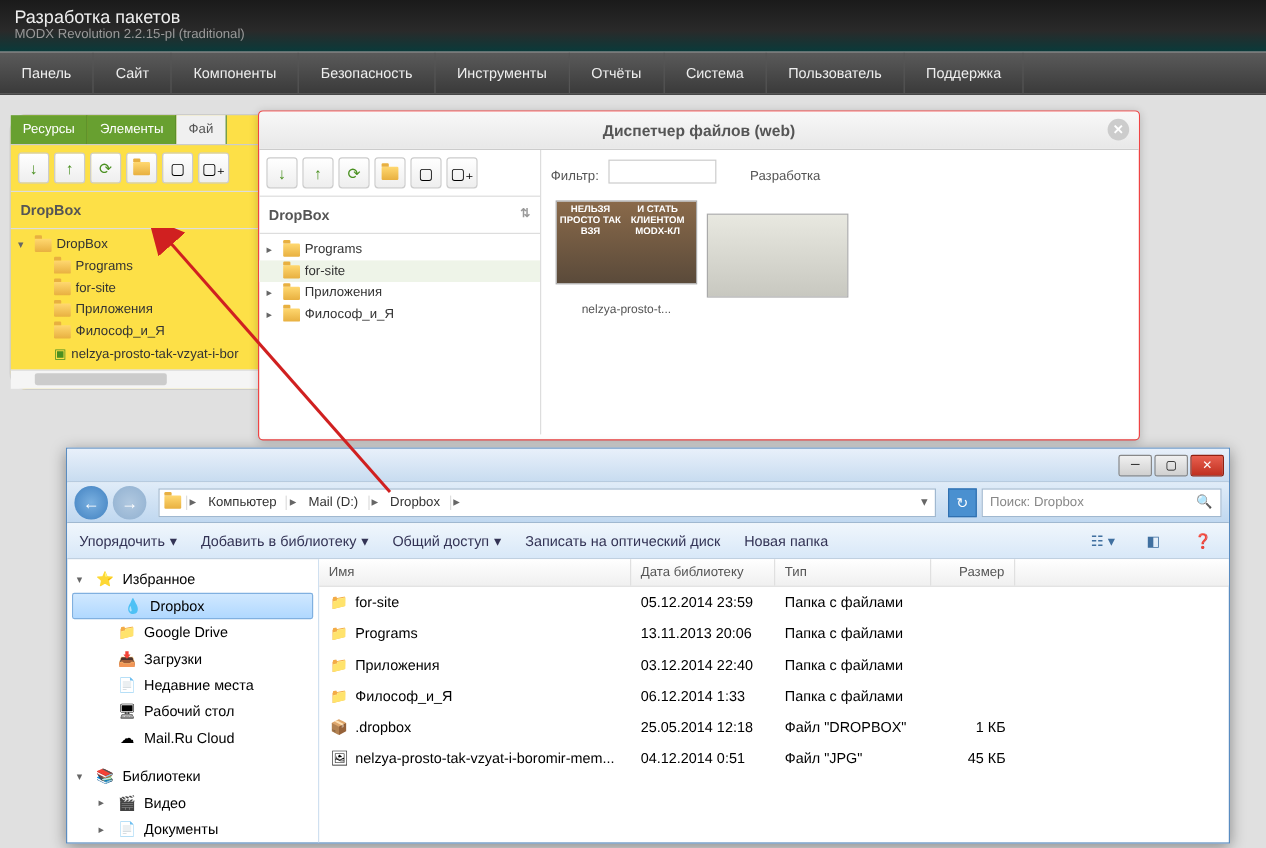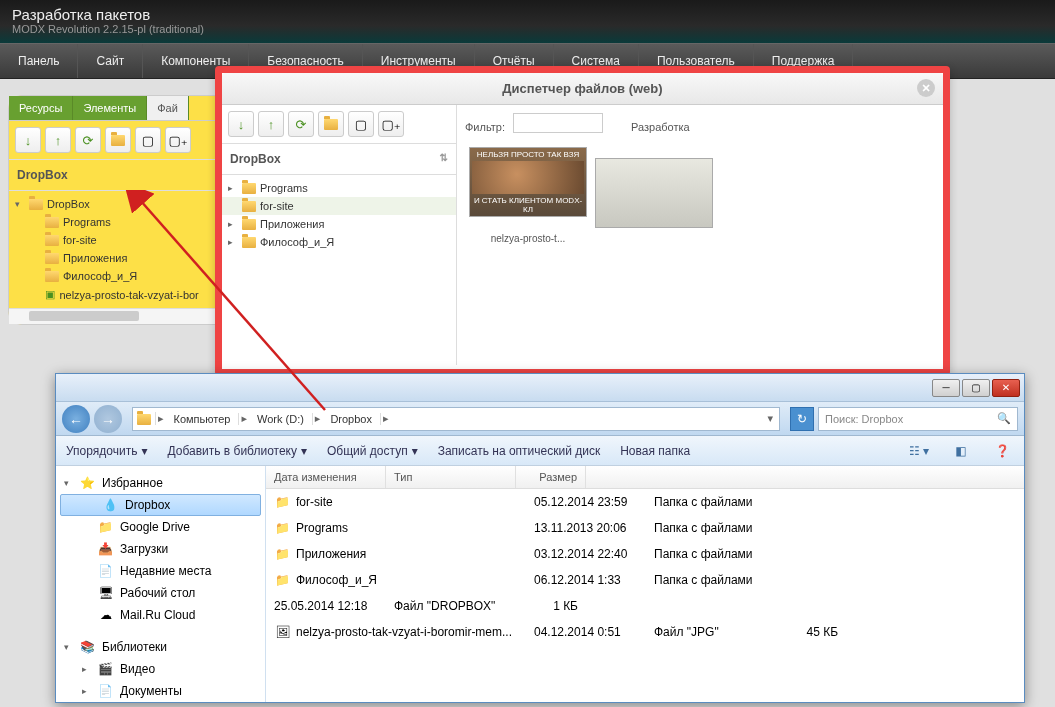--- a/index.html
+++ b/index.html
@@ -21,30 +21,30 @@
 .tbtn{width:26px;height:26px;border:1px solid #ccc;border-radius:3px;background:linear-gradient(#fff,#eee);display:flex;align-items:center;justify-content:center;cursor:pointer;font-size:13px}
 .section-head{padding:8px;font-size:12px;font-weight:bold;color:#555;border-bottom:1px solid #ddd;position:relative}
 .tree{padding:4px 0;font-size:11px}
 .tree-item{padding:3px 6px;display:flex;align-items:center;gap:4px;cursor:pointer}
 .tree-item .arrow{width:10px;color:#666;font-size:9px}
 .tree-item .txt{color:#333;white-space:nowrap;overflow:hidden;text-overflow:ellipsis}
 .scroll-x{height:16px;border-top:1px solid #ddd;background:#f5f5f5;position:relative}
 .scroll-thumb{position:absolute;left:20px;top:2px;width:110px;height:10px;background:#ccc;border-radius:2px}
 
 
-.dialog{position:absolute;left:215px;top:66px;width:735px;height:310px;background:#fff;border:7px solid #ef4444;border-radius:4px;box-shadow:0 2px 8px rgba(0,0,0,.2)}
+.dialog{position:absolute;left:215px;top:92px;width:735px;height:275px;background:#fff;border:1px solid #ef4444;border-radius:4px;box-shadow:0 2px 8px rgba(0,0,0,.2)}
 .dialog-head{background:linear-gradient(#f8f8f8,#e8e8e8);padding:8px;text-align:center;font-size:13px;font-weight:bold;color:#555;border-bottom:1px solid #ccc;position:relative;border-radius:4px 4px 0 0}
 .dialog-close{position:absolute;right:8px;top:6px;width:18px;height:18px;border-radius:50%;background:#ccc;color:#fff;display:flex;align-items:center;justify-content:center;font-size:11px;cursor:pointer}
 .dialog-body{display:flex;height:calc(100% - 36px)}
 .dialog-left{width:235px;border-right:1px solid #ddd}
 .dialog-right{flex:1;padding:8px}
 .filter-row{display:flex;align-items:flex-end;gap:8px;font-size:11px;color:#555;margin-bottom:10px}
 .filter-row input{border:1px solid #ccc;padding:3px;width:90px;font-size:11px}
 .thumb{display:inline-block;margin:4px;text-align:center;font-size:10px;color:#555}
-.thumb .img{width:118px;height:70px;border:1px solid #aaa;background:linear-gradient(#8a6a4a,#5a4a3a);position:relative;overflow:hidden;display:flex;flex-direction:column;justify-content:space-between;color:#fff;font-size:8px;font-weight:normal;padding:2px}
+.thumb .img{width:118px;height:70px;border:1px solid #aaa;background:linear-gradient(#8a6a4a,#5a4a3a);position:relative;overflow:hidden;display:flex;flex-direction:row;justify-content:space-between;color:#fff;font-size:8px;font-weight:bold;padding:2px}
 .thumb .img2{background:linear-gradient(#e8e8e0,#c8c8c0)}
 .thumb .cap{margin-top:16px;max-width:118px;overflow:hidden;white-space:nowrap;text-overflow:ellipsis}
 .section-head .drop-icon{position:absolute;right:8px;top:8px;color:#999;font-size:10px}
 
 
 .explorer{position:absolute;left:55px;top:373px;width:970px;height:330px;background:#fff;border:1px solid #5a8cc0;box-shadow:0 3px 12px rgba(0,0,0,.4)}
 .exp-titlebar{height:28px;background:linear-gradient(#e8f0fa,#c8dcf0);display:flex;justify-content:flex-end;align-items:center;padding:0 4px;border-bottom:1px solid #a8c0d8}
 .win-btn{width:28px;height:18px;margin-left:2px;border:1px solid #888;background:linear-gradient(#f0f0f0,#d0d0d0);display:flex;align-items:center;justify-content:center;font-size:10px;cursor:pointer;border-radius:2px}
 .win-btn.close{background:linear-gradient(#e86050,#c03020);color:#fff;border-color:#902010}
 .exp-nav{height:34px;background:linear-gradient(#e0ecf8,#c0d8f0);display:flex;align-items:center;padding:0 6px;border-bottom:1px solid #a0b8d0;gap:4px}
@@ -222,21 +222,21 @@
     <div class="win-btn close">✕</div>
   </div>
   <div class="exp-nav">
     <div class="nav-btn">←</div>
     <div class="nav-btn dis">→</div>
     <div class="breadcrumb" id="breadcrumb">
       <span class="seg" style="padding:0 4px"><span class="fld-ico"></span></span>
     <span class="sep">▸</span>
         <span class="seg">Компьютер</span>
         <span class="sep">▸</span>
-        <span class="seg">Work (D:)</span>
+        <span class="seg">Mail (D:)</span>
         <span class="sep">▸</span>
         <span class="seg">Dropbox</span>
         <span class="sep">▸</span>
         <span style="margin-left: auto; padding: 0px 6px; color: rgb(102, 102, 102);">▾</span>
       </div>
     <div class="refresh-btn">↻</div>
     <div class="search-box">
       <span>Поиск: Dropbox</span>
       <span class="mag">🔍</span>
     </div>
@@ -305,21 +305,22 @@
           <span>Видео</span>
         </div>
         <div class="node" style="padding-left: 26px;">
           <span class="arrow">▸</span>
           <span class="ico">📄</span>
           <span>Документы</span>
         </div>
       </div>
     <div class="exp-list">
       <div class="exp-cols">
-        <div class="col c-date">Дата изменения</div>
+        <div class="col c-name">Имя</div>
+        <div class="col c-date">Дата библиотеку</div>
         <div class="col c-type">Тип</div>
         <div class="col c-size">Размер</div>
       </div>
       <div id="exp-files">
           <div class="exp-row">
             <div class="cell c-name"><span class="ico">📁</span>for-site</div>
             <div class="cell c-date">05.12.2014 23:59</div>
             <div class="cell c-type">Папка с файлами</div>
             <div class="cell c-size"></div>
           </div>
@@ -335,20 +336,21 @@
             <div class="cell c-type">Папка с файлами</div>
             <div class="cell c-size"></div>
           </div>
           <div class="exp-row">
             <div class="cell c-name"><span class="ico">📁</span>Философ_и_Я</div>
             <div class="cell c-date">06.12.2014 1:33</div>
             <div class="cell c-type">Папка с файлами</div>
             <div class="cell c-size"></div>
           </div>
           <div class="exp-row">
+            <div class="cell c-name"><span class="ico">📦</span>.dropbox</div>
             <div class="cell c-date">25.05.2014 12:18</div>
             <div class="cell c-type">Файл "DROPBOX"</div>
             <div class="cell c-size">1 КБ</div>
           </div>
           <div class="exp-row">
             <div class="cell c-name"><span class="ico">🖼</span>nelzya-prosto-tak-vzyat-i-boromir-mem...</div>
             <div class="cell c-date">04.12.2014 0:51</div>
             <div class="cell c-type">Файл "JPG"</div>
             <div class="cell c-size">45 КБ</div>
           </div>

